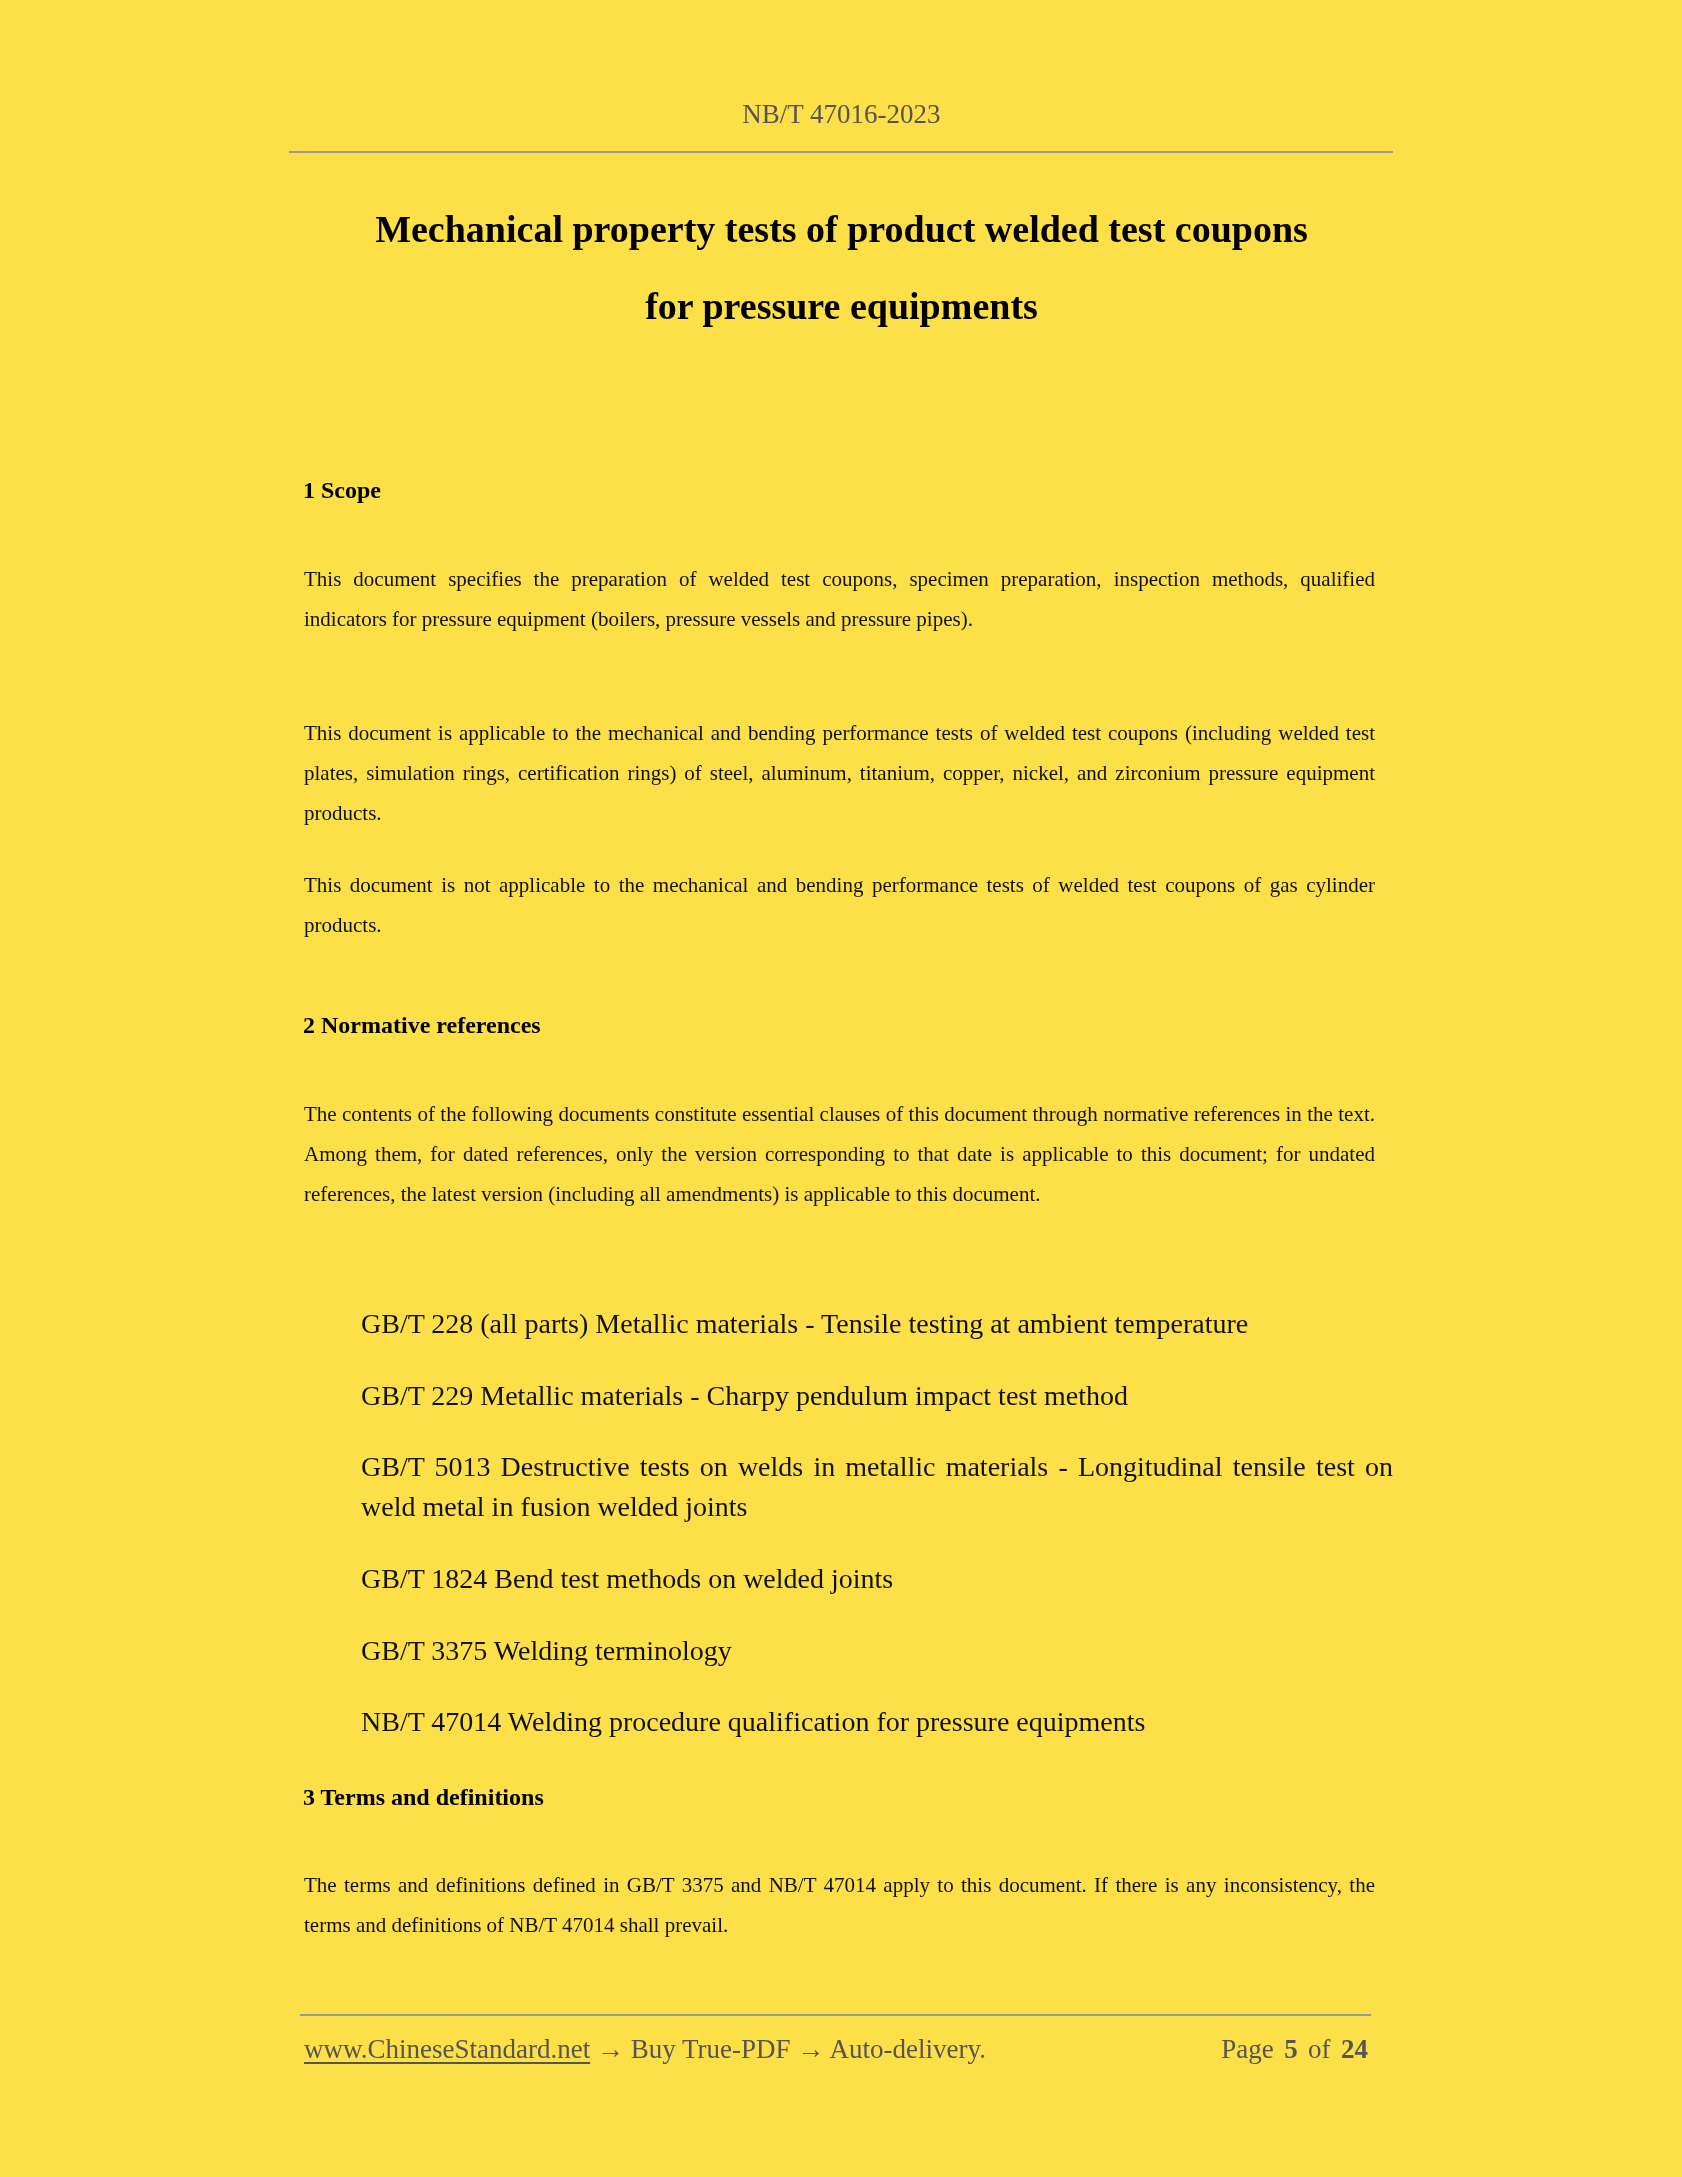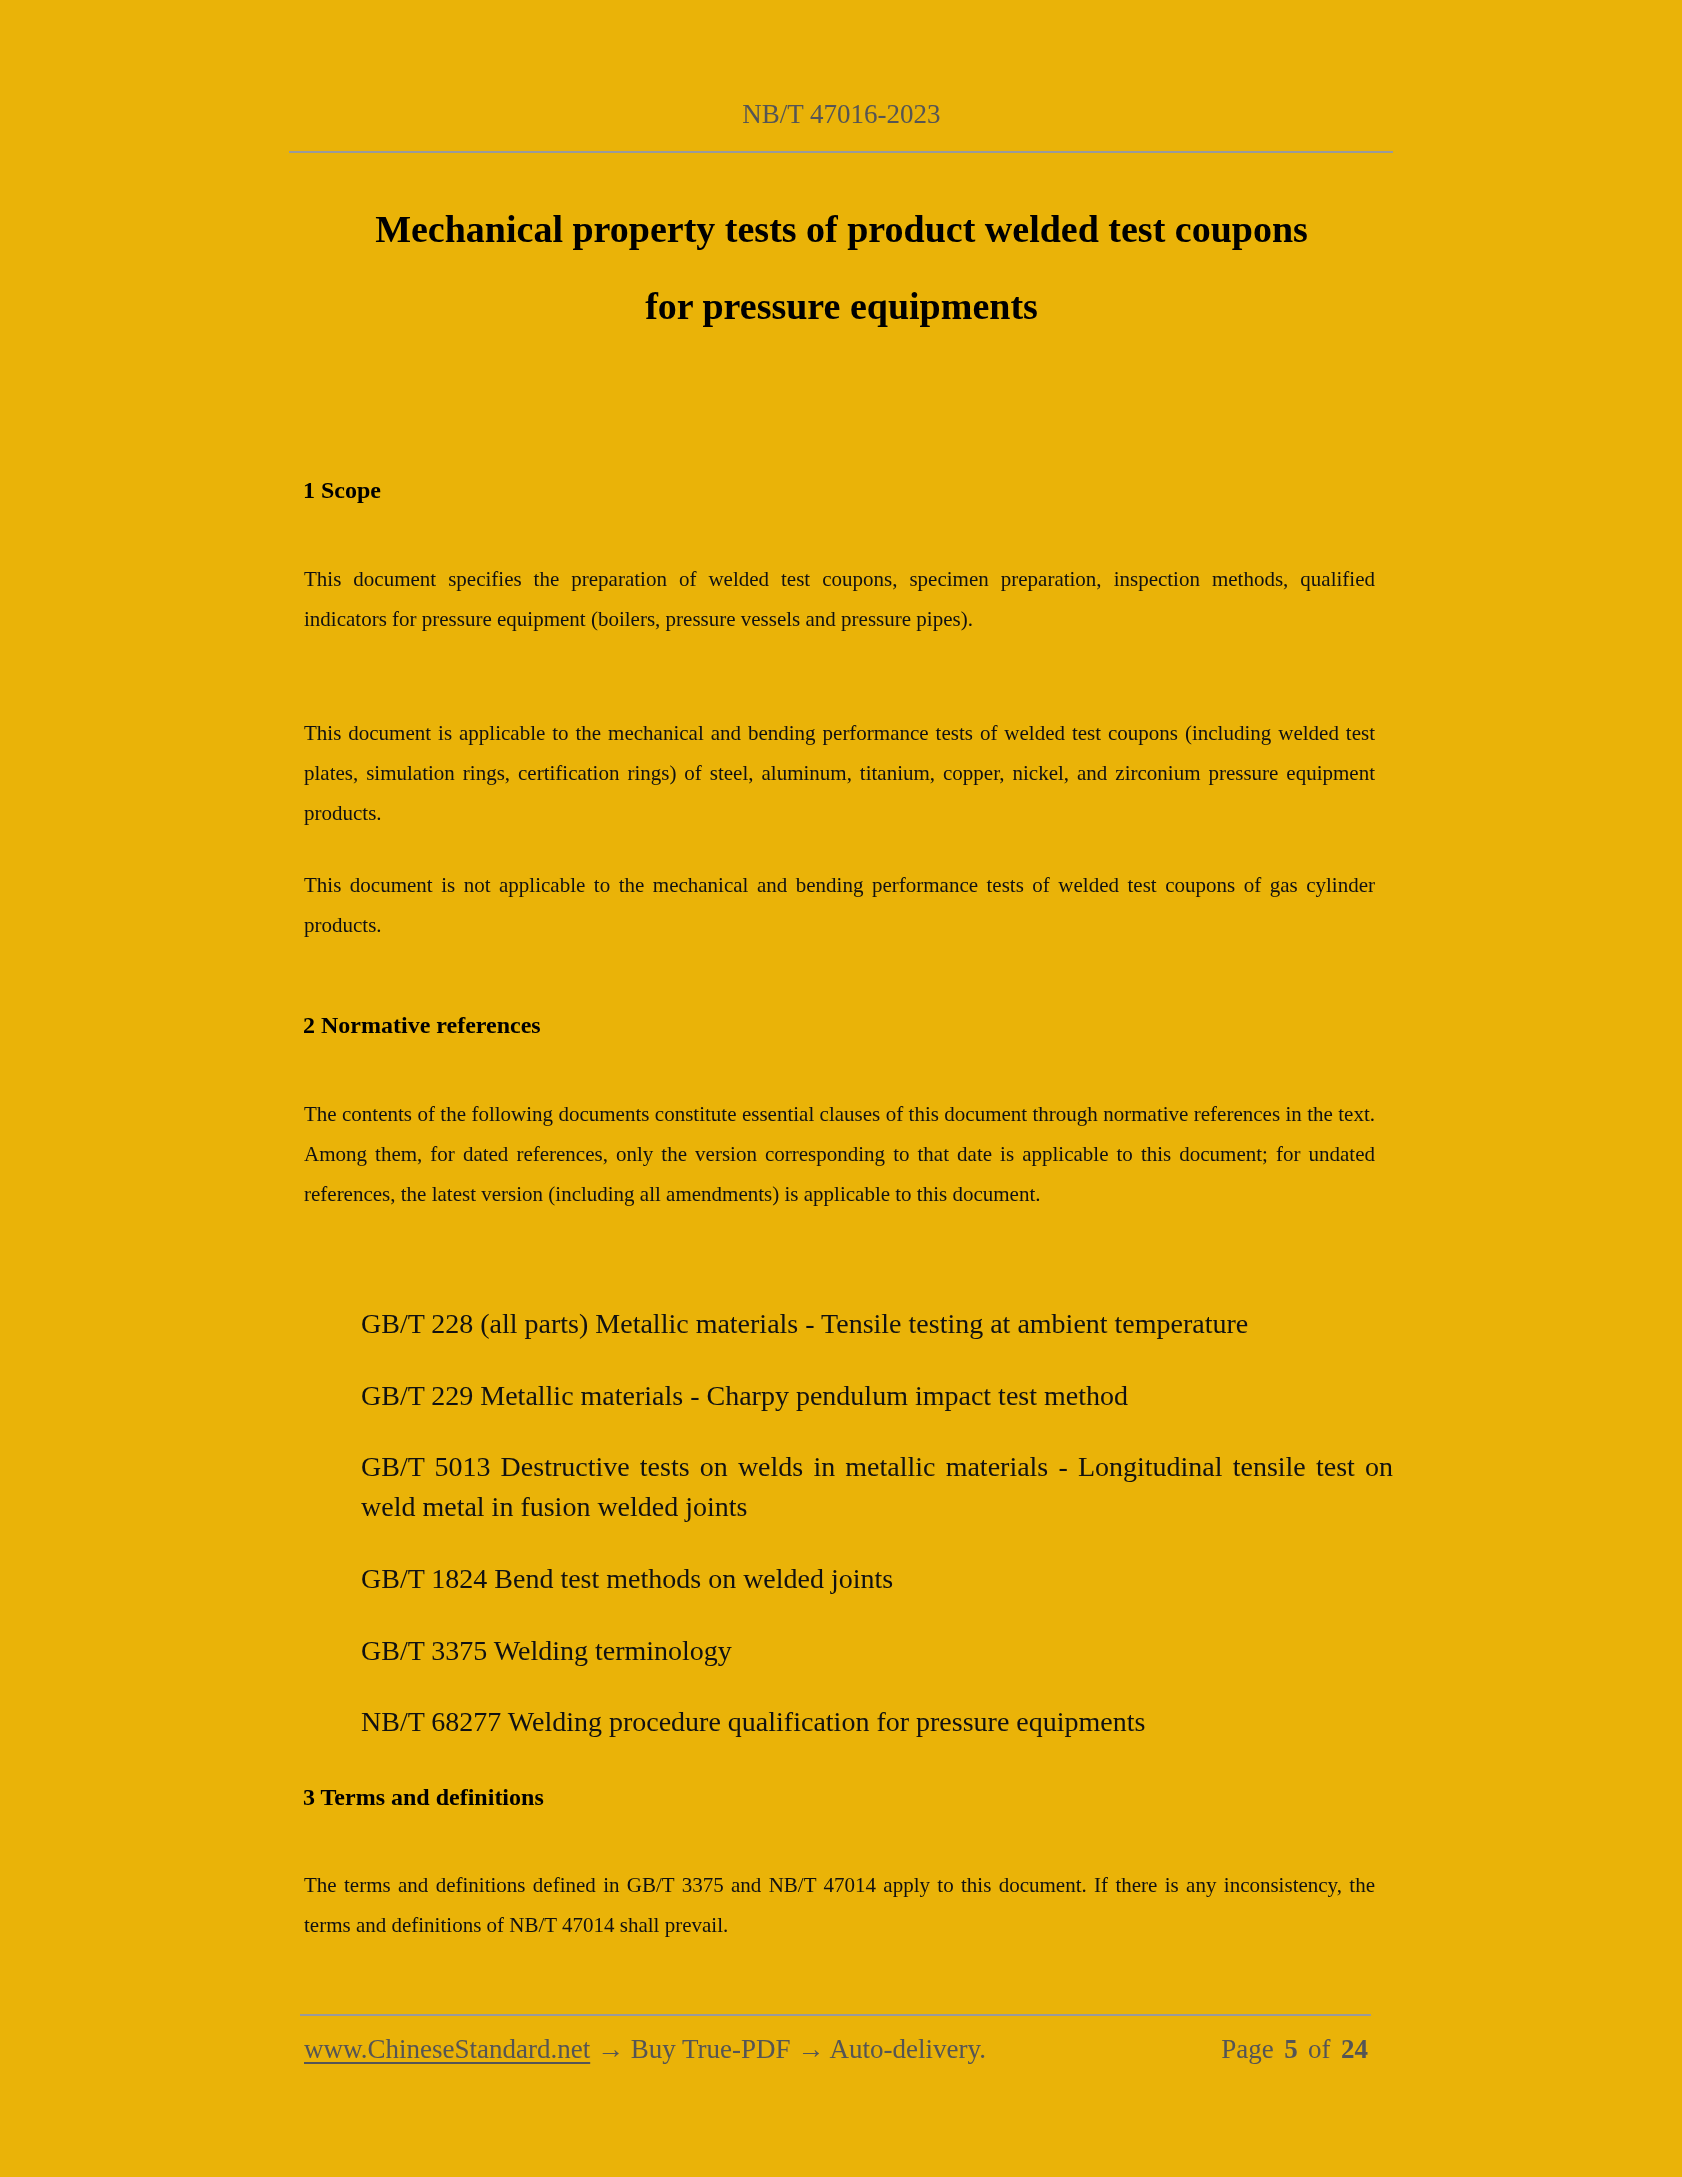--- a/index.html
+++ b/index.html
@@ -1,18 +1,18 @@
 <!DOCTYPE html>
 <html style="font-size:14px"><head>
 <meta charset="utf-8">
 <style>
   html, body { margin: 0; padding: 0; background: #ffffff; }
   body { width: 1683px; height: 2177px; position: relative; overflow: hidden;
          font-family: "Liberation Serif", "DejaVu Serif", serif; color: #111; }
-  .page { position: absolute; left: 0; top: 0; width: 1683px; height: 2177px; background: #eab308; }
+  .page { position: absolute; left: 0; top: 0; width: 1683px; height: 2177px; background: #fde047; }
 
   .running-header { position: absolute; left: 0; width: 1683px; top: 97px; text-align: center;
     font-size: 27px; color: #555; line-height: 35px; }
   .hdr-rule { position: absolute; left: 289px; width: 1104px; top: 151px; height: 0;
     border-top: 2.6px solid #9a9a9a; }
 
   .doc-title { position: absolute; left: 0; width: 1683px; text-align: center;
     font-weight: bold; font-size: 38px; color: #000; line-height: 43px; margin: 0; }
   .title-l1 { top: 208px; }
   .title-l2 { top: 285px; }
@@ -54,21 +54,21 @@
   <p class="para last-left" style="top:865px;">This document is not applicable to the mechanical and bending performance tests of welded test coupons of gas cylinder products.</p>
 
   <h2 class="h1" style="top:1005px;">2 Normative references</h2>
   <p class="para last-left" style="top:1094px;">The contents of the following documents constitute essential clauses of this document through normative references in the text. Among them, for dated references, only the version corresponding to that date is applicable to this document; for undated references, the latest version (including all amendments) is applicable to this document.</p>
 
   <p class="ref" style="top:1286px;">GB/T 228 (all parts) Metallic materials - Tensile testing at ambient temperature</p>
   <p class="ref" style="top:1358px;">GB/T 229 Metallic materials - Charpy pendulum impact test method</p>
   <p class="ref" style="top:1429px;">GB/T 5013 Destructive tests on welds in metallic materials - Longitudinal tensile test on weld metal in fusion welded joints</p>
   <p class="ref" style="top:1541px;">GB/T 1824 Bend test methods on welded joints</p>
   <p class="ref" style="top:1613px;">GB/T 3375 Welding terminology</p>
-  <p class="ref" style="top:1684px;">NB/T 68277 Welding procedure qualification for pressure equipments</p>
+  <p class="ref" style="top:1684px;">NB/T 47014 Welding procedure qualification for pressure equipments</p>
 
   <h2 class="h1" style="top:1777px;">3 Terms and definitions</h2>
   <p class="para last-left" style="top:1865px;">The terms and definitions defined in GB/T 3375 and NB/T 47014 apply to this document. If there is any inconsistency, the terms and definitions of NB/T 47014 shall prevail.</p>
 
   <div class="ftr-rule"></div>
   <div class="footer">
     <span class="left">
       <a class="link" href="#">www.ChineseStandard.net</a>
       <span>→</span>
       <span>Buy True-PDF</span>

